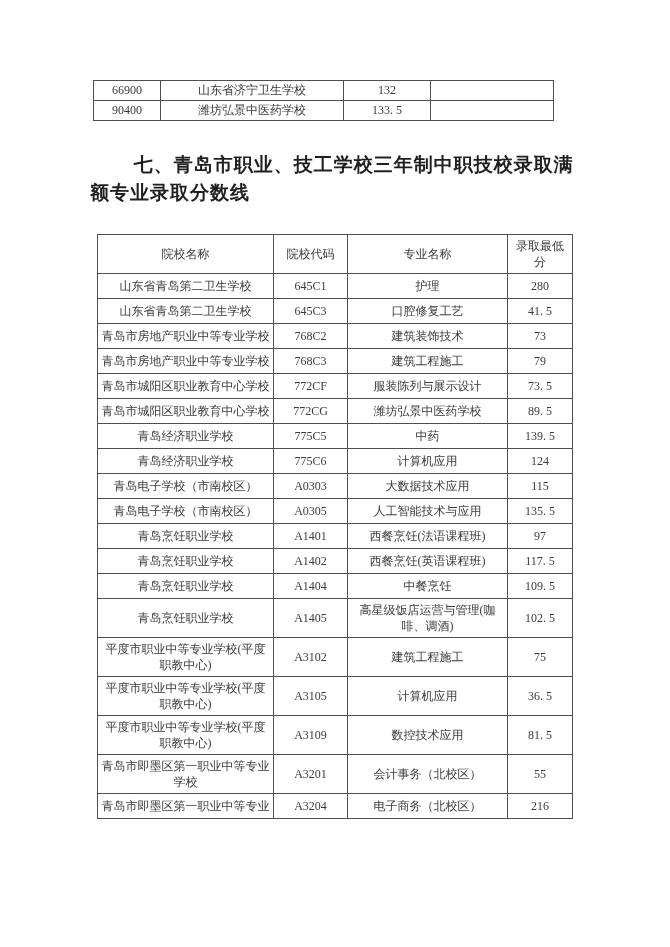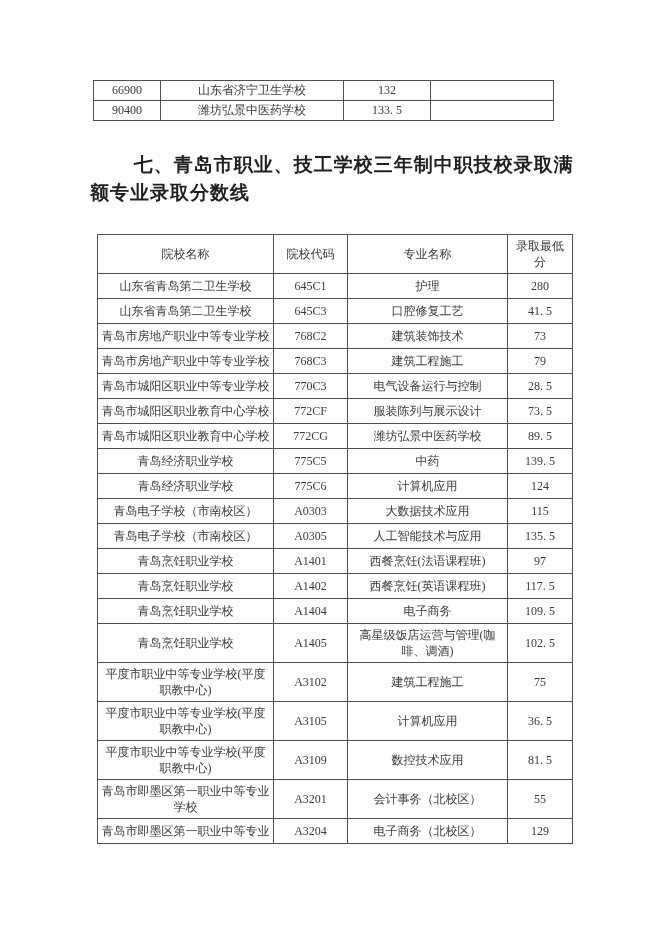--- a/index.html
+++ b/index.html
@@ -120,26 +120,20 @@
           <td>建筑装饰技术</td>
           <td>73</td>
         </tr>
         <tr>
           <td>青岛市房地产职业中等专业学校</td>
           <td>768C3</td>
           <td>建筑工程施工</td>
           <td>79</td>
         </tr>
         <tr>
-          <td>青岛市城阳区职业中等专业学校</td>
-          <td>770C3</td>
-          <td>电气设备运行与控制</td>
-          <td>28. 5</td>
-        </tr>
-        <tr>
           <td>青岛市城阳区职业教育中心学校</td>
           <td>772CF</td>
           <td>服装陈列与展示设计</td>
           <td>73. 5</td>
         </tr>
         <tr>
           <td>青岛市城阳区职业教育中心学校</td>
           <td>772CG</td>
           <td>潍坊弘景中医药学校</td>
           <td>89. 5</td>
@@ -176,21 +170,21 @@
         </tr>
         <tr>
           <td>青岛烹饪职业学校</td>
           <td>A1402</td>
           <td>西餐烹饪(英语课程班)</td>
           <td>117. 5</td>
         </tr>
         <tr>
           <td>青岛烹饪职业学校</td>
           <td>A1404</td>
-          <td>电子商务</td>
+          <td>中餐烹饪</td>
           <td>109. 5</td>
         </tr>
         <tr>
           <td>青岛烹饪职业学校</td>
           <td>A1405</td>
           <td>高星级饭店运营与管理(咖啡、调酒)</td>
           <td>102. 5</td>
         </tr>
         <tr>
           <td>平度市职业中等专业学校(平度职教中心)</td>
@@ -213,19 +207,19 @@
         <tr>
           <td>青岛市即墨区第一职业中等专业学校</td>
           <td>A3201</td>
           <td>会计事务（北校区）</td>
           <td>55</td>
         </tr>
         <tr>
           <td>青岛市即墨区第一职业中等专业</td>
           <td>A3204</td>
           <td>电子商务（北校区）</td>
-          <td>129</td>
+          <td>216</td>
         </tr>
       </tbody>
   </table>
 
 
 </div>
 
 </body></html>

